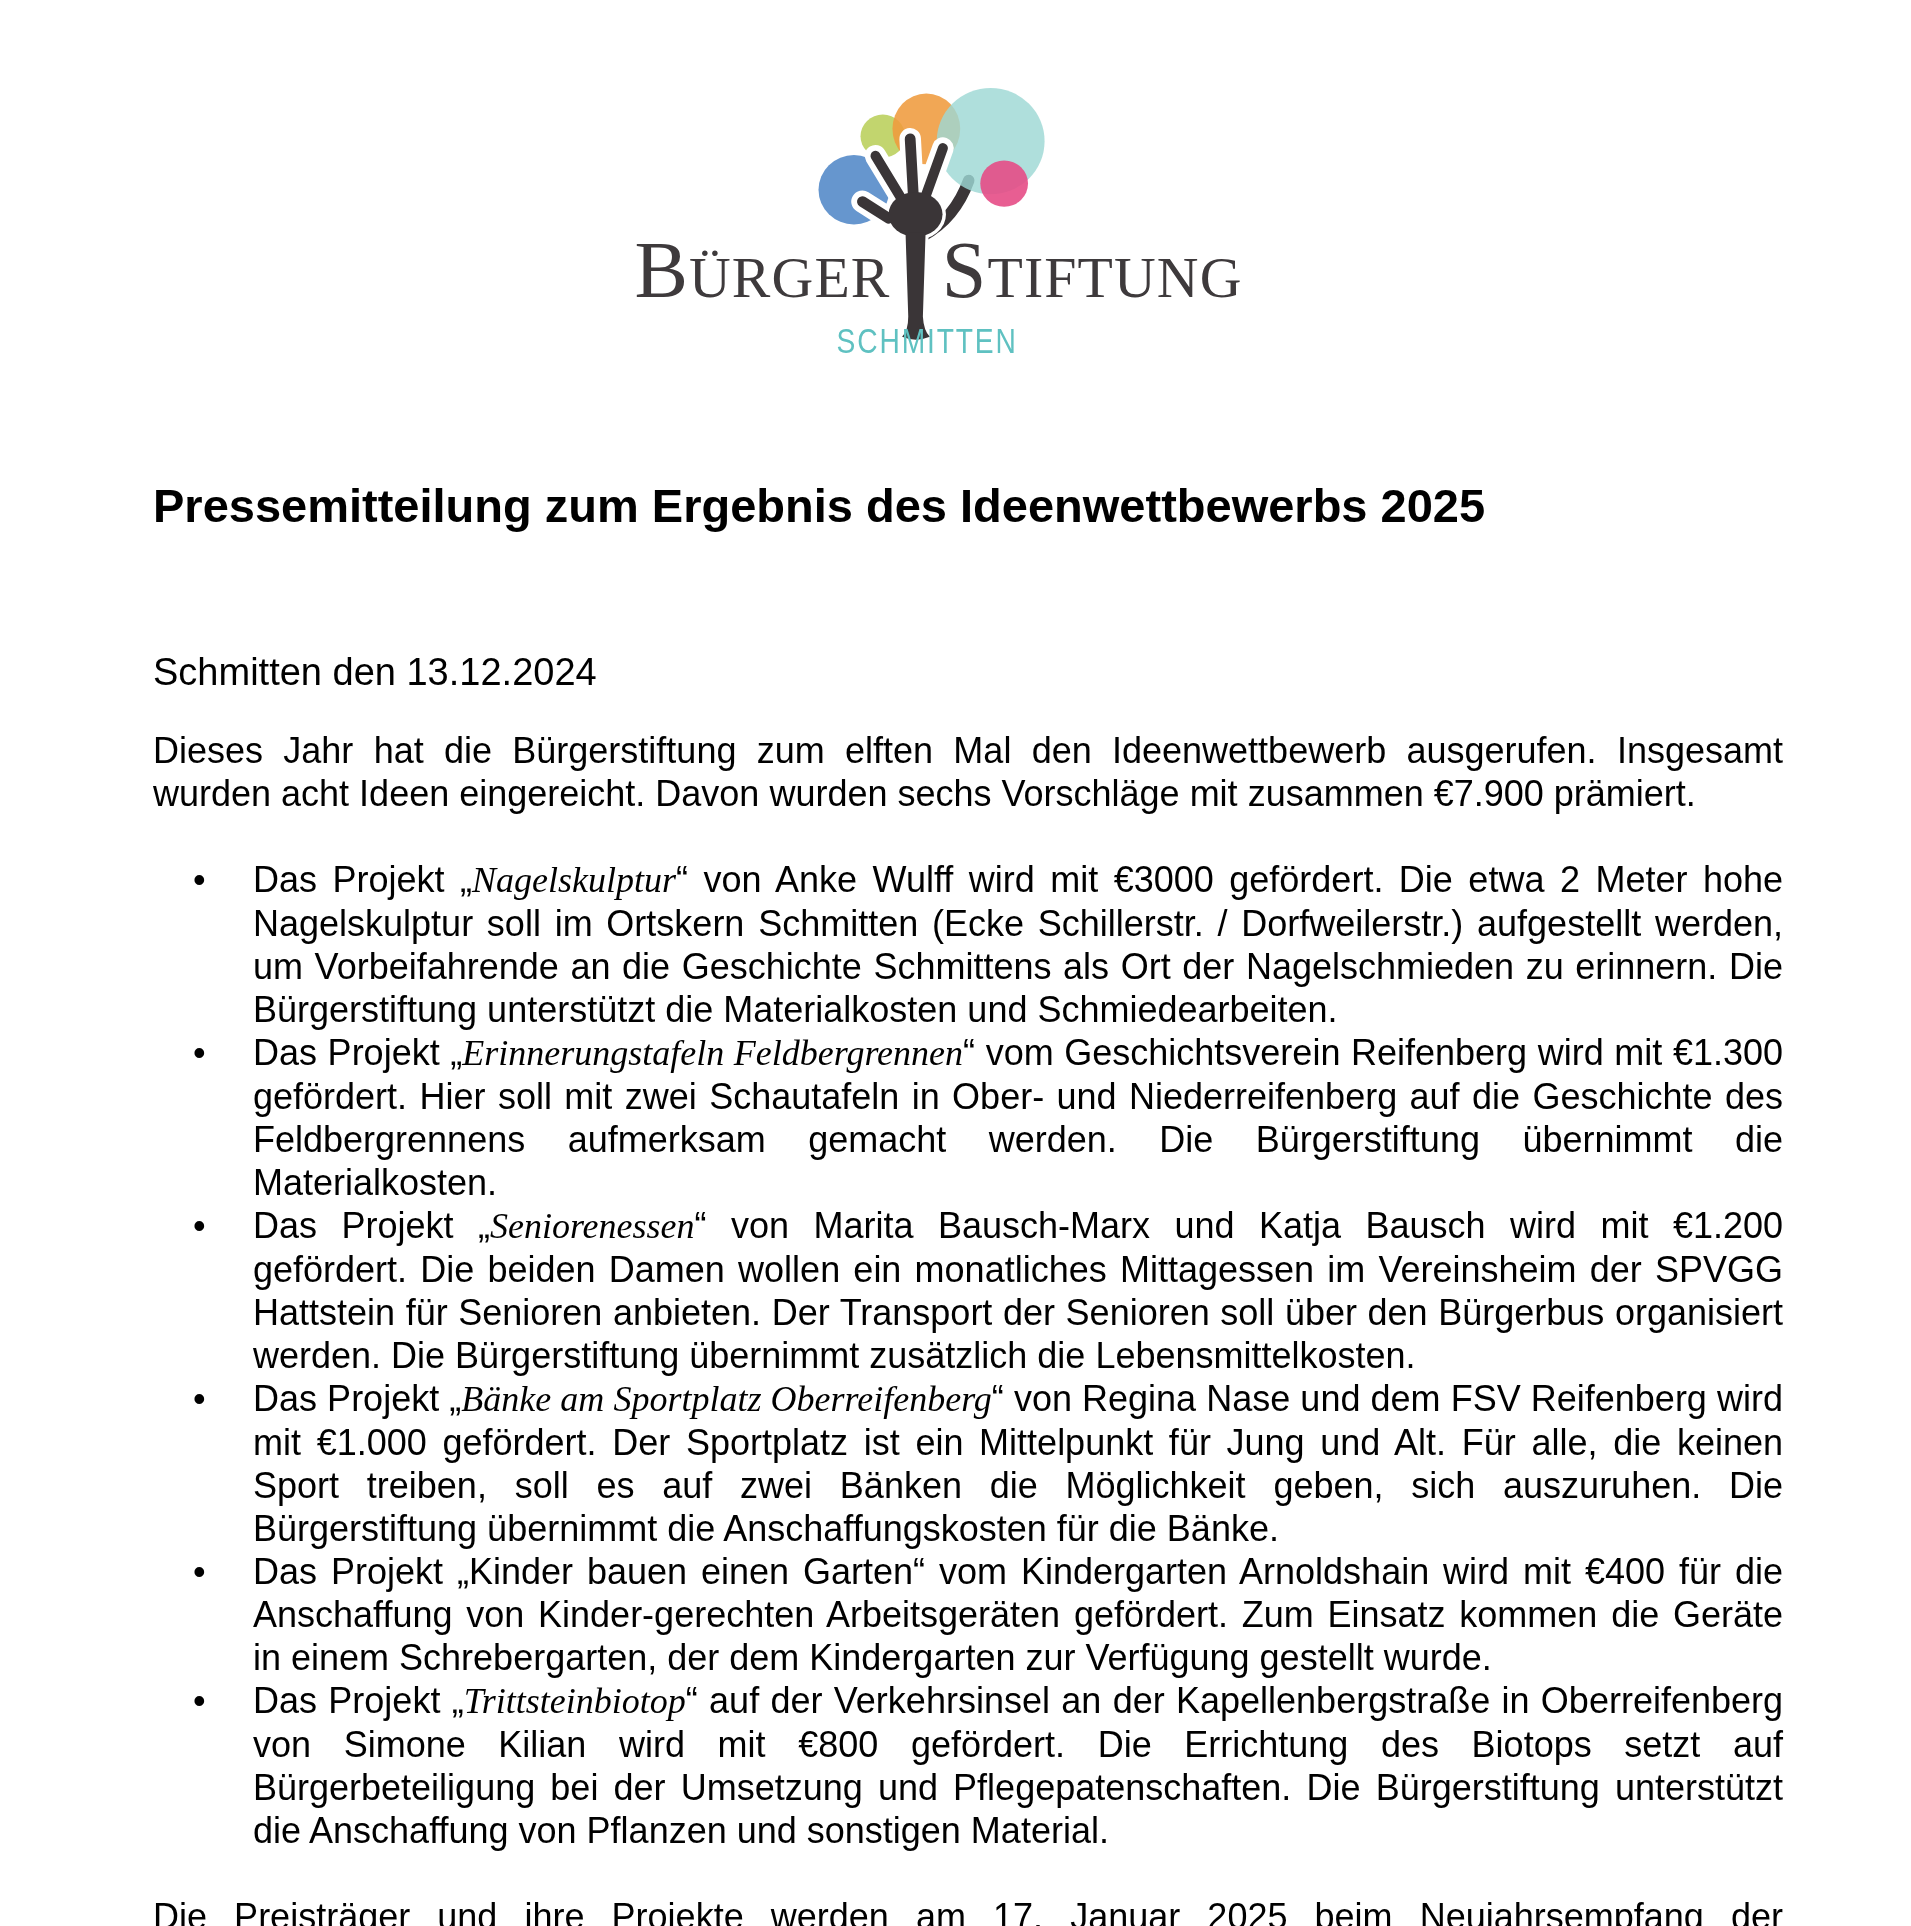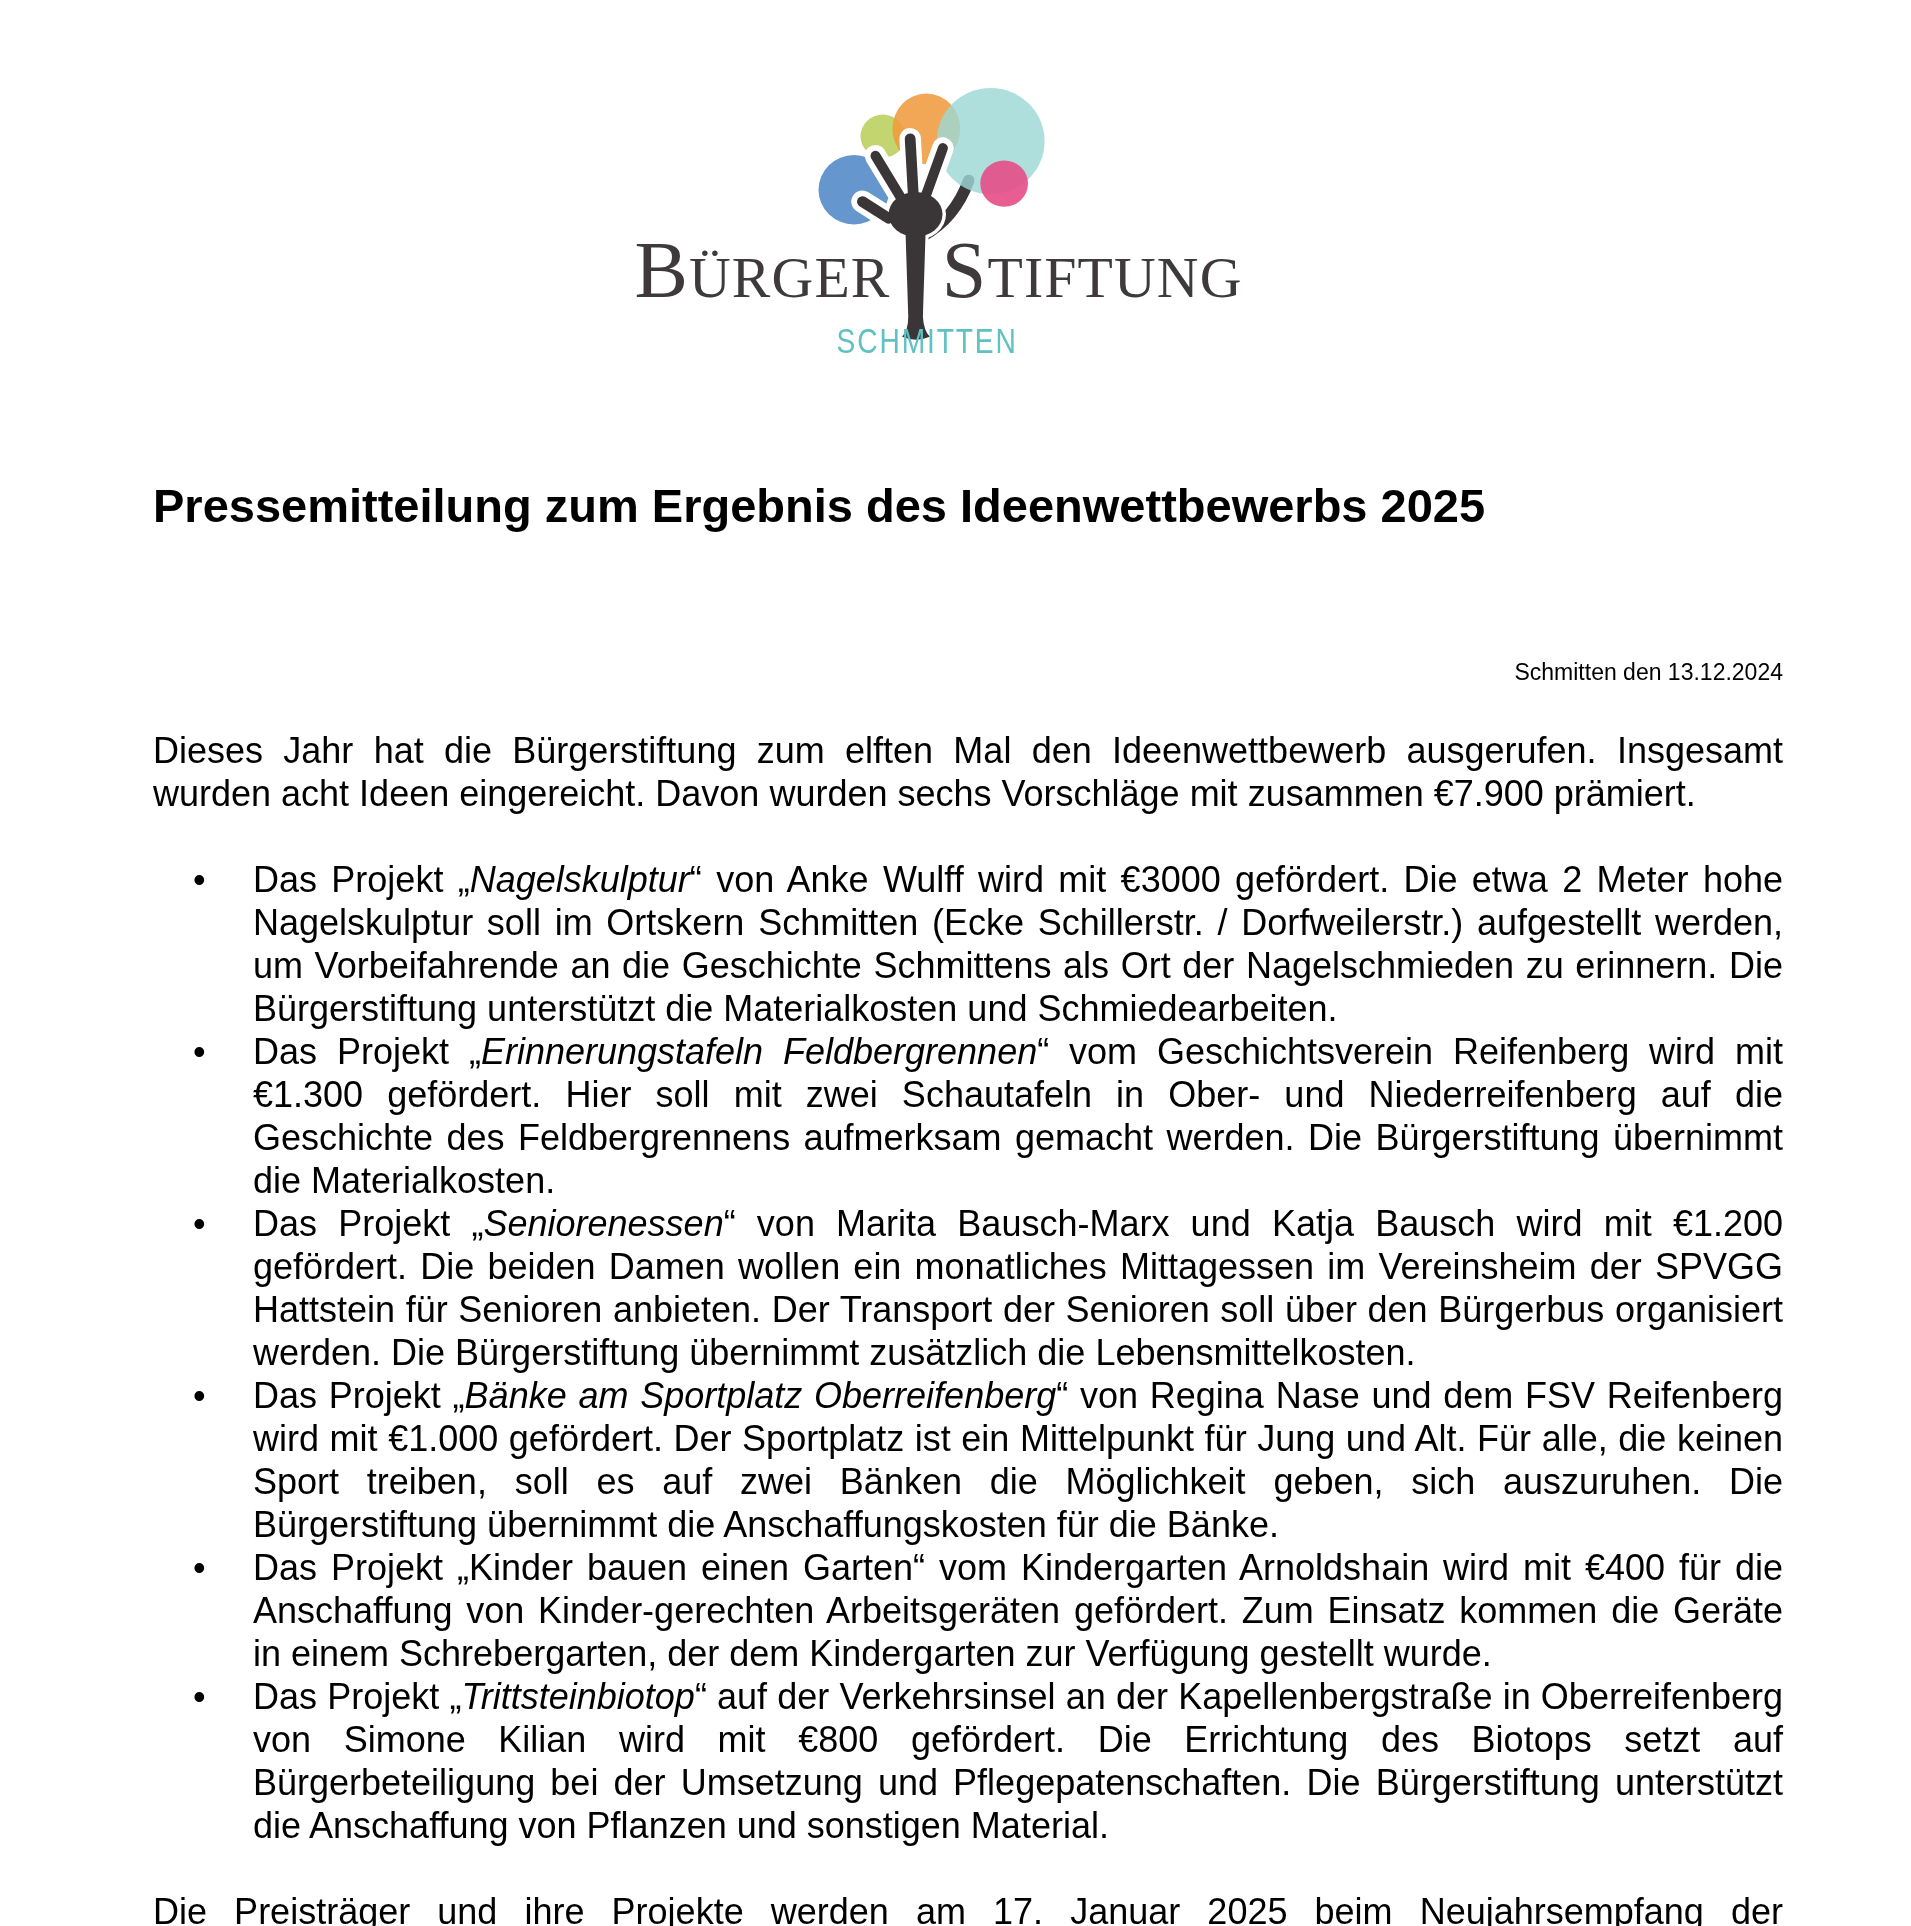--- a/index.html
+++ b/index.html
@@ -7,29 +7,29 @@
         font-family:"Liberation Sans",sans-serif;color:#000;}
   .content{margin:0 128px 0 153px;}
   
   .logo-wrap{width:674px;margin:87px auto 0 auto;}
   .logo-wrap svg{display:block;}
   .wordmark{font-family:"Liberation Serif",serif;fill:#3e3a3c;font-size:150px;letter-spacing:3px;}
   .wordmark .cap{font-size:208px;}
   .brand-sub{font-family:"Liberation Sans",sans-serif;fill:#5fc1c1;font-size:92px;letter-spacing:6px;}
   
   h1.doc-title{margin:116px 0 0 0;font-size:47px;line-height:58px;font-weight:bold;text-align:left;}
-  .dateline{margin-top:116px;font-size:23px;line-height:43px;text-align:right;}
+  .dateline{margin-top:116px;font-size:38px;line-height:43px;text-align:left;}
   
   p.body-par{margin:0;font-size:36px;line-height:43px;text-align:justify;}
   p.intro{margin-top:35px;}
   p.outro{margin-top:43px;}
   ul.projects{margin:43px 0 0 0;padding:0 0 0 100px;list-style:none;}
   ul.projects li{position:relative;font-size:36px;line-height:43px;text-align:justify;}
   ul.projects li::before{content:"•";position:absolute;left:-60px;top:0;font-size:36px;}
-  .italic{font-style:italic;}
+  .italic{font-style:italic;font-family:Liberation Serif, serif;}
 </style>
 </head>
 <body>
 
 <div class="page">
 
   <div class="logo-wrap">
     <svg width="674" height="274" viewBox="0 0 1750 710">
 
       <path d="M790 385 C 845 355, 885 305, 908 242" stroke="#3a3537" stroke-width="30" stroke-linecap="round" fill="none"></path>

